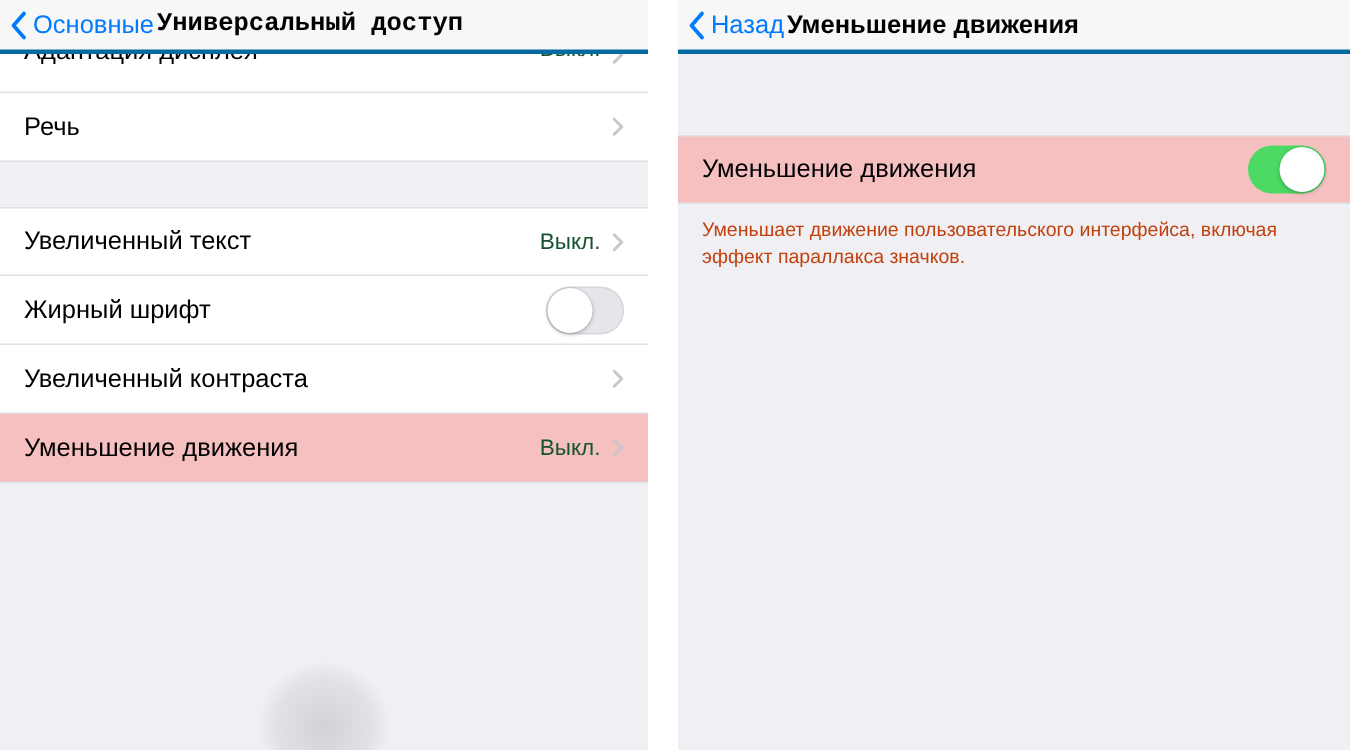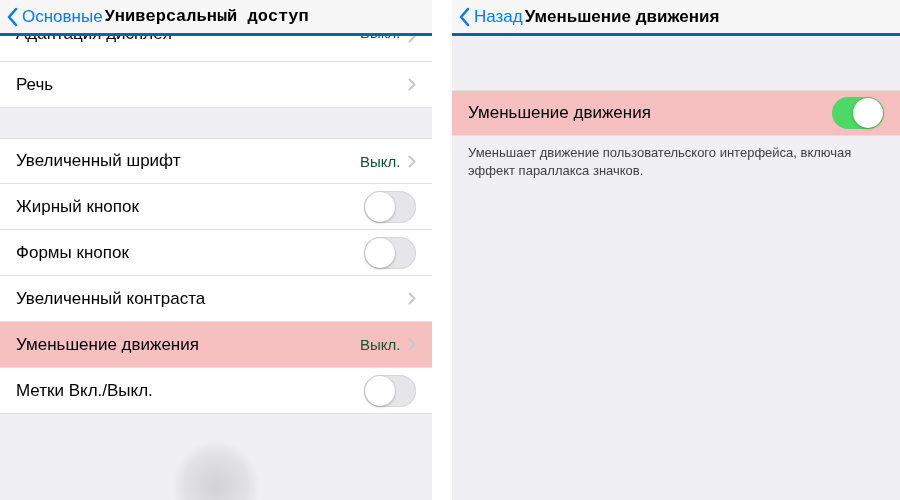--- a/index.html
+++ b/index.html
@@ -93,21 +93,21 @@
     background: #fff;
     border-radius: 50%;
     box-shadow: 0 1px 3px rgba(0,0,0,0.25), 0 0 0 0.5px rgba(0,0,0,0.05);
   }
   .toggle.off .knob { left: 1px; }
   .toggle.on  .knob { right: 1px; }
 
   .footer-note {
     padding: 8px 16px 0 16px;
     font-size: 13px;
-    color: #404040;
+    color: #c2410c;
     line-height: 1.35;
   }
 
   
   .row.cut { height: 26px; min-height: 26px; overflow: hidden; align-items: flex-start; padding-top: 0; }
   .row.cut .label, .row.cut .value { transform: translateY(-12px); }
   .row.cut .chevron { transform: translateY(-6px); }
 
   
   .ghost {
@@ -155,68 +155,56 @@
       <span class="chevron">
         <svg viewBox="0 0 8 13" width="8" height="13">
             <polyline points="1.5,1.5 6.5,6.5 1.5,11.5" fill="none" stroke="#c7c7cc" stroke-width="2" stroke-linecap="round" stroke-linejoin="round"></polyline>
           </svg>
       </span>
     </div>
 
     <div class="group-gap"></div>
 
     <div class="row first">
-      <span class="label">Увеличенный шрифт</span>
+      <span class="label">Увеличенный текст</span>
       <span class="value">Выкл.</span>
       <span class="chevron">
         <svg viewBox="0 0 8 13" width="8" height="13">
             <polyline points="1.5,1.5 6.5,6.5 1.5,11.5" fill="none" stroke="#c7c7cc" stroke-width="2" stroke-linecap="round" stroke-linejoin="round"></polyline>
           </svg>
       </span>
     </div>
 
     <div class="row">
-      <span class="label">Жирный кнопок</span>
+      <span class="label">Жирный шрифт</span>
       <div class="toggle off">
           <div class="knob"></div>
         </div>
     </div>
 
-    <div class="row">
-      <span class="label">Формы кнопок</span>
-      <div class="toggle off">
-          <div class="knob"></div>
-        </div>
-    </div>
 
     <div class="row">
       <span class="label">Увеличенный контраста</span>
       <span class="chevron">
         <svg viewBox="0 0 8 13" width="8" height="13">
             <polyline points="1.5,1.5 6.5,6.5 1.5,11.5" fill="none" stroke="#c7c7cc" stroke-width="2" stroke-linecap="round" stroke-linejoin="round"></polyline>
           </svg>
       </span>
     </div>
 
     <div class="row highlight">
       <span class="label">Уменьшение движения</span>
       <span class="value">Выкл.</span>
       <span class="chevron">
         <svg viewBox="0 0 8 13" width="8" height="13">
             <polyline points="1.5,1.5 6.5,6.5 1.5,11.5" fill="none" stroke="#c7c7cc" stroke-width="2" stroke-linecap="round" stroke-linejoin="round"></polyline>
           </svg>
       </span>
     </div>
 
-    <div class="row">
-      <span class="label">Метки Вкл./Выкл.</span>
-      <div class="toggle off">
-          <div class="knob"></div>
-        </div>
-    </div>
 
     <div class="group-gap"></div>
   </div>
   <div class="ghost"></div>
 </div>
 
 <div class="gap"></div>
 
 <div class="pane pane-right">
   <div class="navbar">

